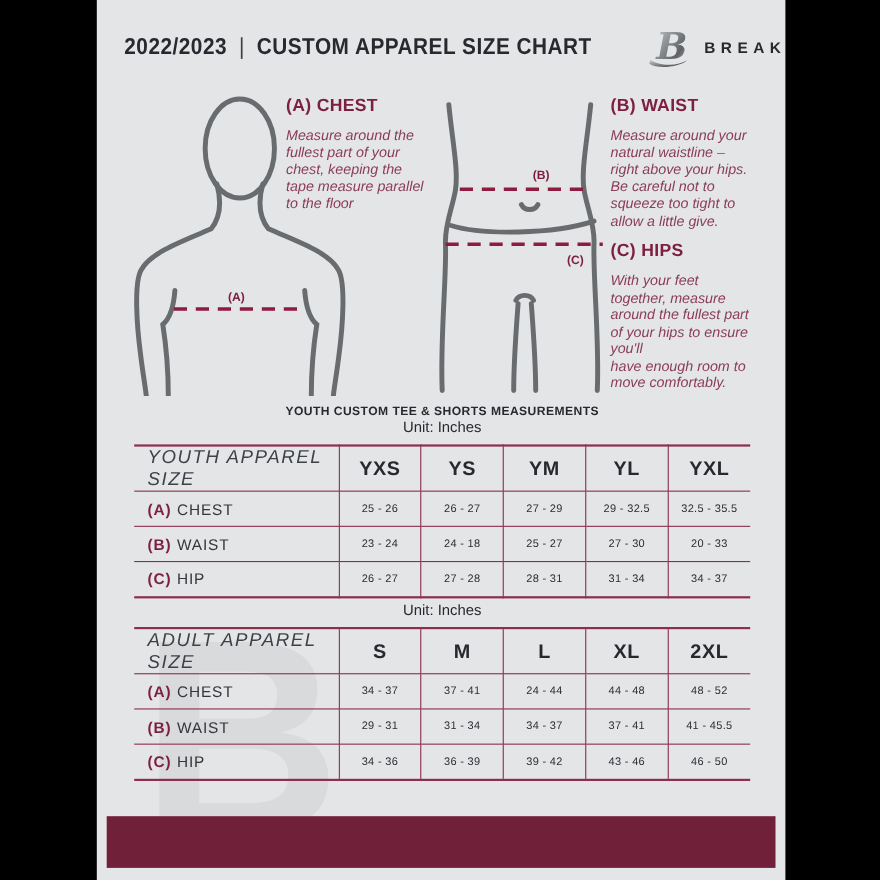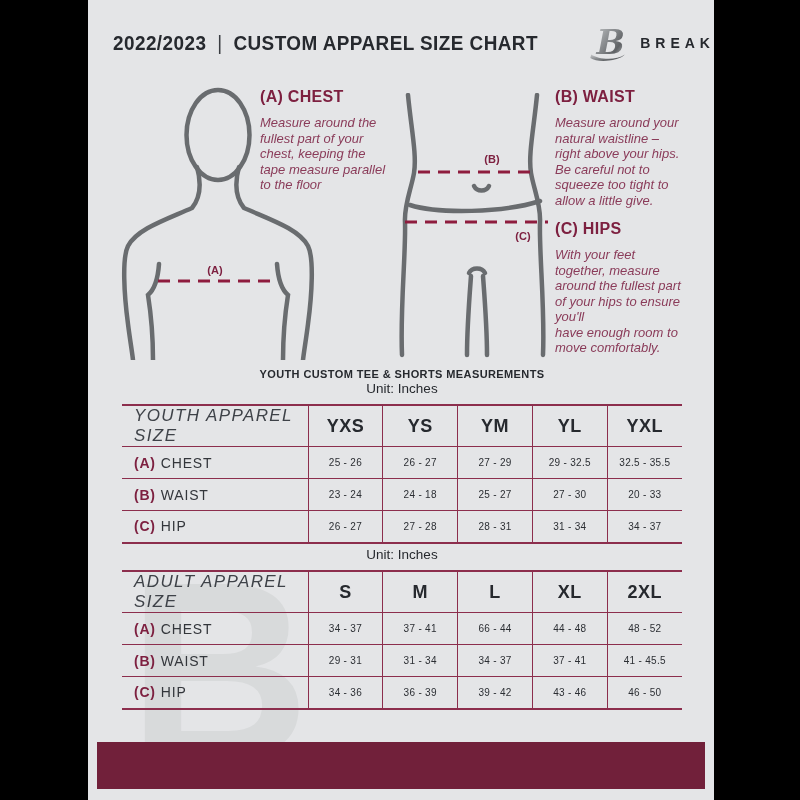--- a/index.html
+++ b/index.html
@@ -206,21 +206,21 @@
           <th class="size-head">L</th>
           <th class="size-head">XL</th>
           <th class="size-head">2XL</th>
         </tr>
       </thead>
       <tbody>
         <tr>
           <td class="row-label"><span class="prefix">(A)</span><span>CHEST</span></td>
           <td class="val">34 - 37</td>
           <td class="val">37 - 41</td>
-          <td class="val">66 - 44</td>
+          <td class="val">24 - 44</td>
           <td class="val">44 - 48</td>
           <td class="val">48 - 52</td>
         </tr>
         <tr>
           <td class="row-label"><span class="prefix">(B)</span><span>WAIST</span></td>
           <td class="val">29 - 31</td>
           <td class="val">31 - 34</td>
           <td class="val">34 - 37</td>
           <td class="val">37 - 41</td>
           <td class="val">41 - 45.5</td>

